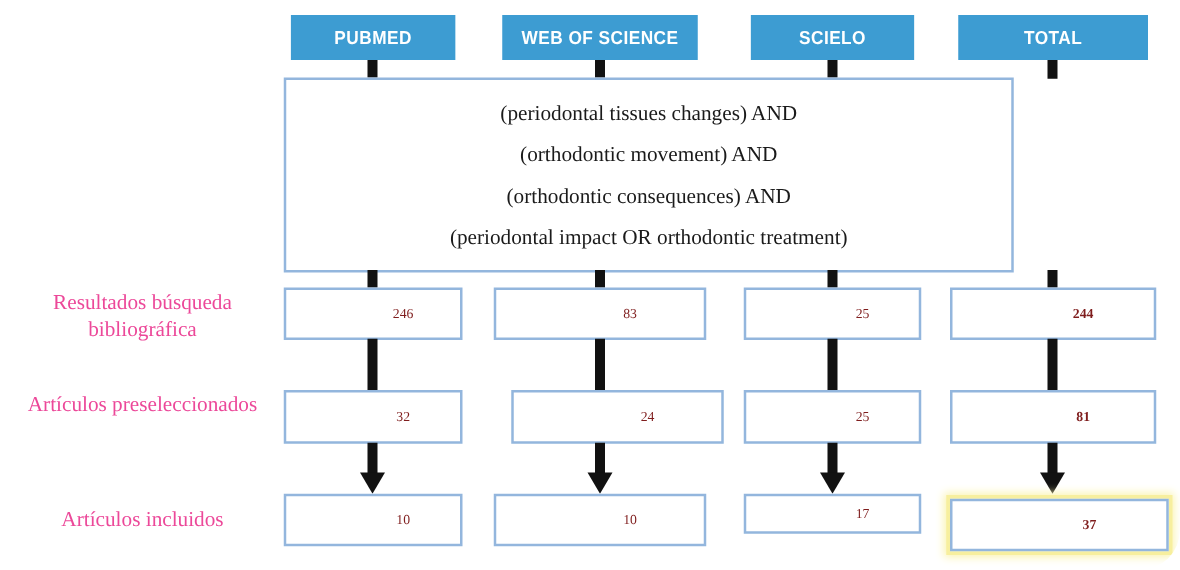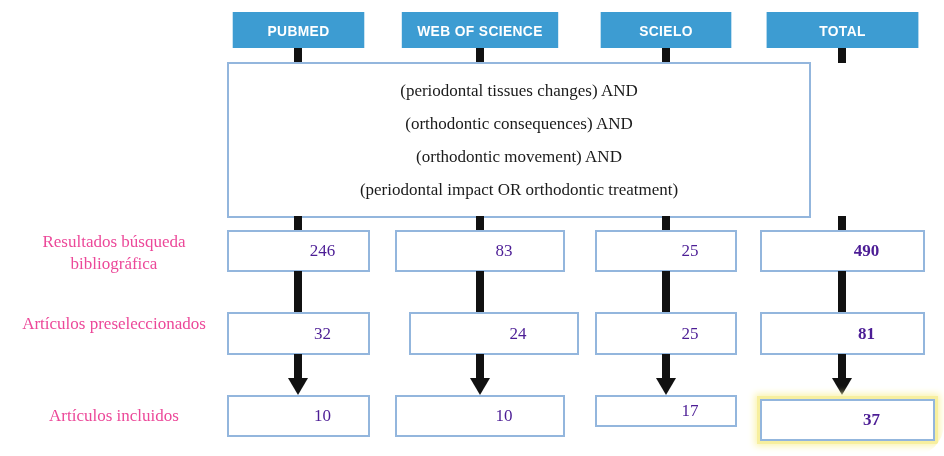--- a/index.html
+++ b/index.html
@@ -55,22 +55,22 @@
     font-size: 17px;
     color: #1a1a1a;
     white-space: nowrap;
   }
 
   .cell {
     display: flex;
     align-items: center;
     justify-content: center;
     font-family: "Liberation Serif", serif;
-    font-size: 17px;
-    color: #4c1d95;
+    font-size: 11px;
+    color: #7f1d1d;
     padding-left: 48px;
   }
   .cell.total-val {
     font-weight: bold;
   }
 
   
   .cell.highlighted {
     box-shadow:
       0 0 0 3px #f7ef9e,
@@ -111,36 +111,36 @@
   <div class="col-header" style="left:595px; top:12px; width:142px;">SCIELO</div>
   <div class="col-header" style="left:760px; top:12px; width:165px;">TOTAL</div>
 
   <div class="conn-bar" style="left:294px; top:48px; height:15px;"></div>
   <div class="conn-bar" style="left:476px; top:48px; height:15px;"></div>
   <div class="conn-bar" style="left:662px; top:48px; height:15px;"></div>
   <div class="conn-bar" style="left:838px; top:48px; height:15px;"></div>
 
   <div class="wbox query-box" style="left:227px; top:62px; width:584px; height:156px;">
     <div class="query-line">(periodontal tissues changes) AND</div>
+    <div class="query-line">(orthodontic movement) AND</div>
     <div class="query-line">(orthodontic consequences) AND</div>
-    <div class="query-line">(orthodontic movement) AND</div>
     <div class="query-line">(periodontal impact OR orthodontic treatment)</div>
   </div>
 
   <div class="conn-bar" style="left:294px; top:216px; height:16px;"></div>
   <div class="conn-bar" style="left:476px; top:216px; height:16px;"></div>
   <div class="conn-bar" style="left:662px; top:216px; height:16px;"></div>
   <div class="conn-bar" style="left:838px; top:216px; height:16px;"></div>
 
   <div class="row-label" style="left:8px; top:231px; width:212px;">Resultados búsqueda bibliográfica</div>
 
   <div class="wbox cell" style="left:227px; top:230px; width:143px; height:42px;">246</div>
   <div class="wbox cell" style="left:395px; top:230px; width:170px; height:42px;">83</div>
   <div class="wbox cell" style="left:595px; top:230px; width:142px; height:42px;">25</div>
-  <div class="wbox cell total-val" style="left:760px; top:230px; width:165px; height:42px;">490</div>
+  <div class="wbox cell total-val" style="left:760px; top:230px; width:165px; height:42px;">244</div>
 
   <div class="conn-bar" style="left:294px; top:271px; height:42px;"></div>
   <div class="conn-bar" style="left:476px; top:271px; height:42px;"></div>
   <div class="conn-bar" style="left:662px; top:271px; height:42px;"></div>
   <div class="conn-bar" style="left:838px; top:271px; height:42px;"></div>
 
   <div class="row-label" style="left:8px; top:313px; width:212px;">Artículos preseleccionados</div>
 
   <div class="wbox cell" style="left:227px; top:312px; width:143px; height:43px;">32</div>
   <div class="wbox cell" style="left:409px; top:312px; width:170px; height:43px;">24</div>

